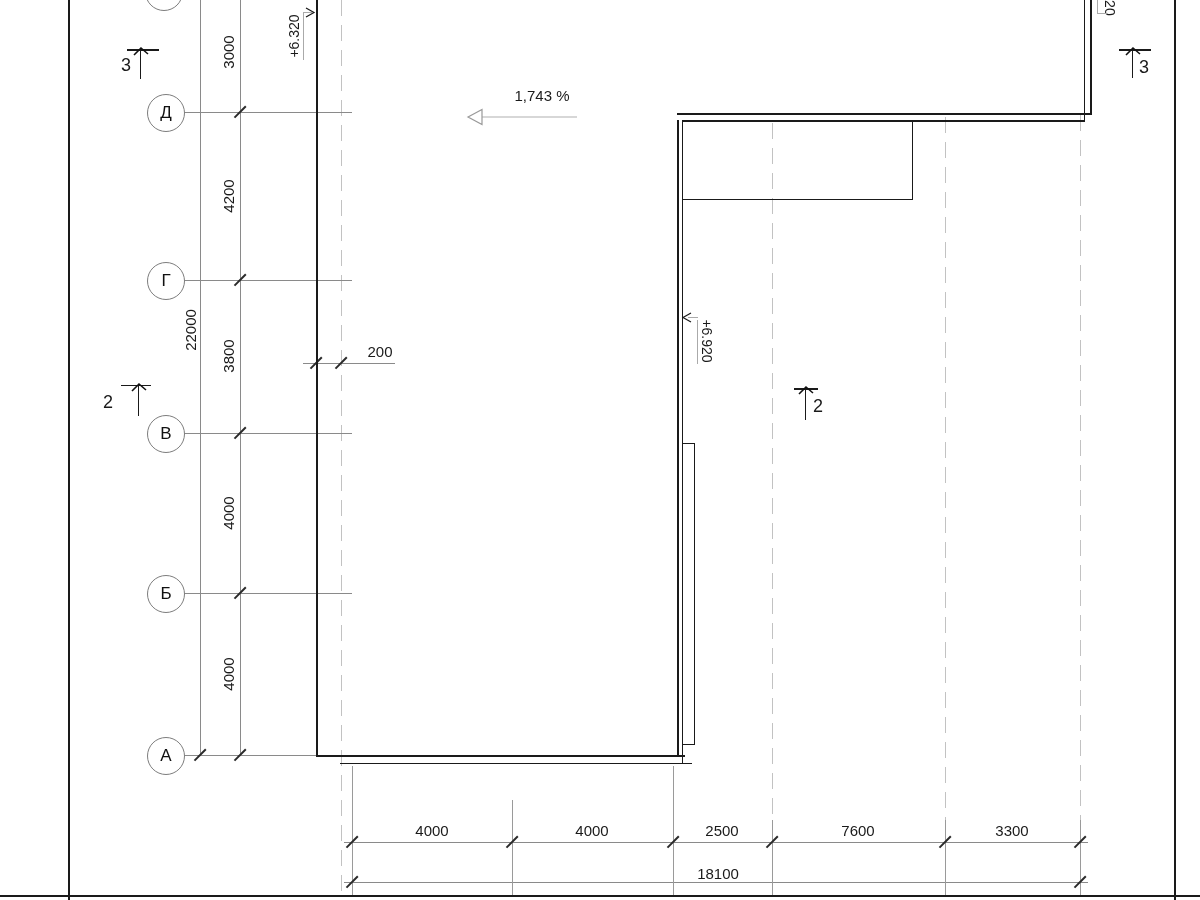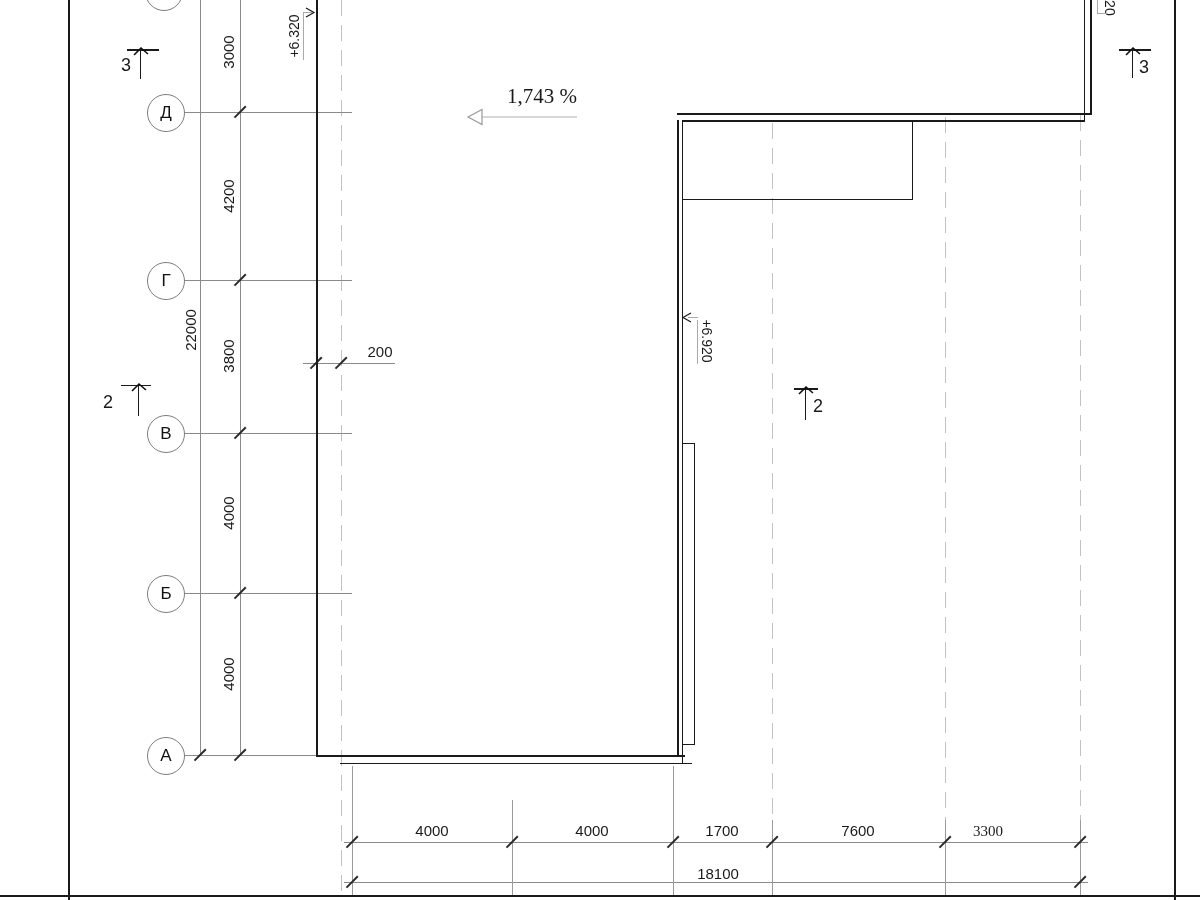--- a/index.html
+++ b/index.html
@@ -86,21 +86,21 @@
   <div class="hline dark" style="left:340px;top:762.5px;width:352px;height:1.5px;"></div>
   <div class="vline dark" style="left:676.5px;top:120px;width:2.2px;height:637px;"></div>
   <div class="vline dark" style="left:682px;top:121px;width:1.4px;height:642px;"></div>
   <div class="hline dark" style="left:676.5px;top:113px;width:415px;height:2.2px;"></div>
   <div class="hline dark" style="left:682px;top:120px;width:403px;height:1.5px;"></div>
   <div class="vline dark" style="left:1089.5px;top:0;width:2px;height:115px;"></div>
   <div class="vline dark" style="left:1083.5px;top:0;width:1.4px;height:121px;"></div>
   <div class="rect" style="left:682px;top:120.5px;width:229px;height:77px;border:1.8px solid #1a1a1a;"></div>
   <div class="rect" style="left:682px;top:443px;width:11px;height:300px;border:1.4px solid #1a1a1a;"></div>
 
-  <div class="txt" style="left:482px;top:88px;width:120px;font-size:21px;font-family:Liberation Serif, serif;">1,743 %</div>
+  <div class="txt" style="left:482px;top:88px;width:120px;font-size:15px;">1,743 %</div>
   <svg style="left:465px;top:105px;" width="115" height="24" viewBox="0 0 115 24">
     <line x1="112" y1="12" x2="16" y2="12" stroke="#b0b0b0" stroke-width="1.2"></line>
     <polygon points="3,12 17,4.5 17,19.5" fill="#ffffff" stroke="#999999" stroke-width="1.2"></polygon>
   </svg>
 
   <div class="txt sm rccw" style="left:259px;top:28px;width:70px;">+6.320</div>
   <div class="vline lt" style="left:303px;top:13px;width:1px;height:47px;"></div>
   <div class="hline lt" style="left:303px;top:12px;width:9px;height:1px;"></div>
   <svg style="left:305px;top:7px;" width="11" height="11" viewBox="0 0 11 11">
     <polyline points="1,1 9,5.5 1,10" fill="none" stroke="#1a1a1a" stroke-width="1.2"></polyline>
@@ -160,18 +160,18 @@
   <div class="tick" style="left:665px;top:841.4px;"></div>
   <div class="tick" style="left:764px;top:841.4px;"></div>
   <div class="tick" style="left:936.5px;top:841.4px;"></div>
   <div class="tick" style="left:1071.5px;top:841.4px;"></div>
 
   <div class="tick" style="left:344px;top:881.4px;"></div>
   <div class="tick" style="left:1071.5px;top:881.4px;"></div>
 
   <div class="txt" style="left:392px;top:823px;width:80px;">4000</div>
   <div class="txt" style="left:552px;top:823px;width:80px;">4000</div>
-  <div class="txt" style="left:682px;top:823px;width:80px;">1700</div>
+  <div class="txt" style="left:682px;top:823px;width:80px;">2500</div>
   <div class="txt" style="left:818px;top:823px;width:80px;">7600</div>
-  <div class="txt" style="left:948px;top:823px;width:80px;font-family:Liberation Serif, serif;">3300</div>
+  <div class="txt" style="left:972px;top:823px;width:80px;">3300</div>
   <div class="txt" style="left:673px;top:866px;width:90px;">18100</div>
 
 </div>
 
 </body></html>

